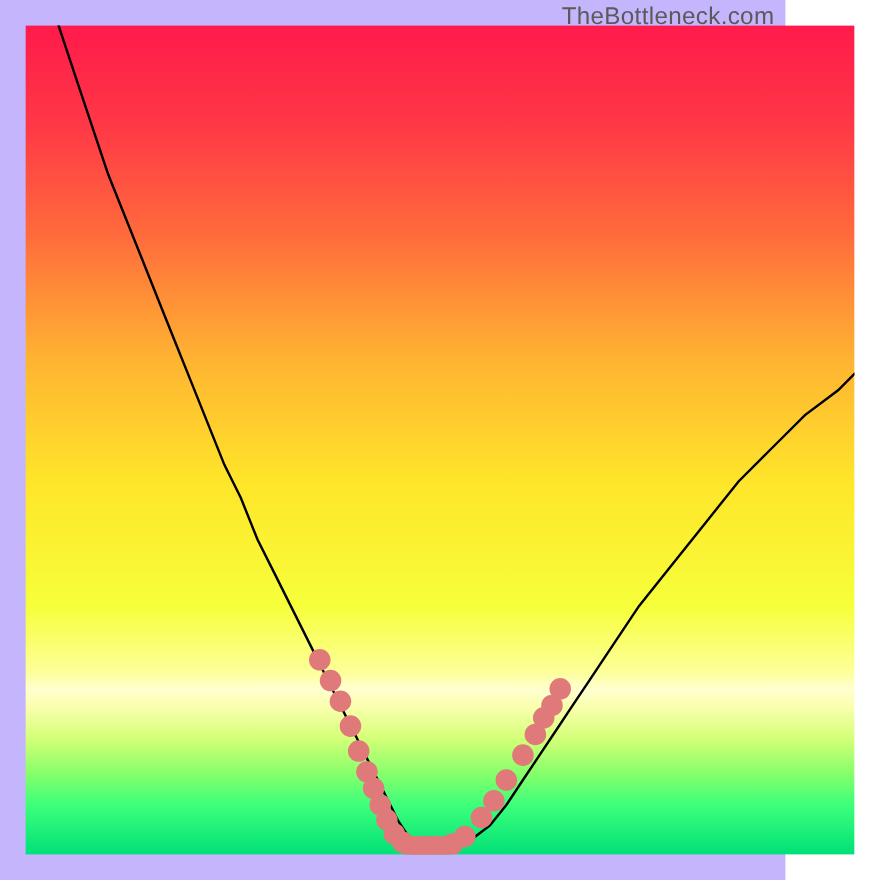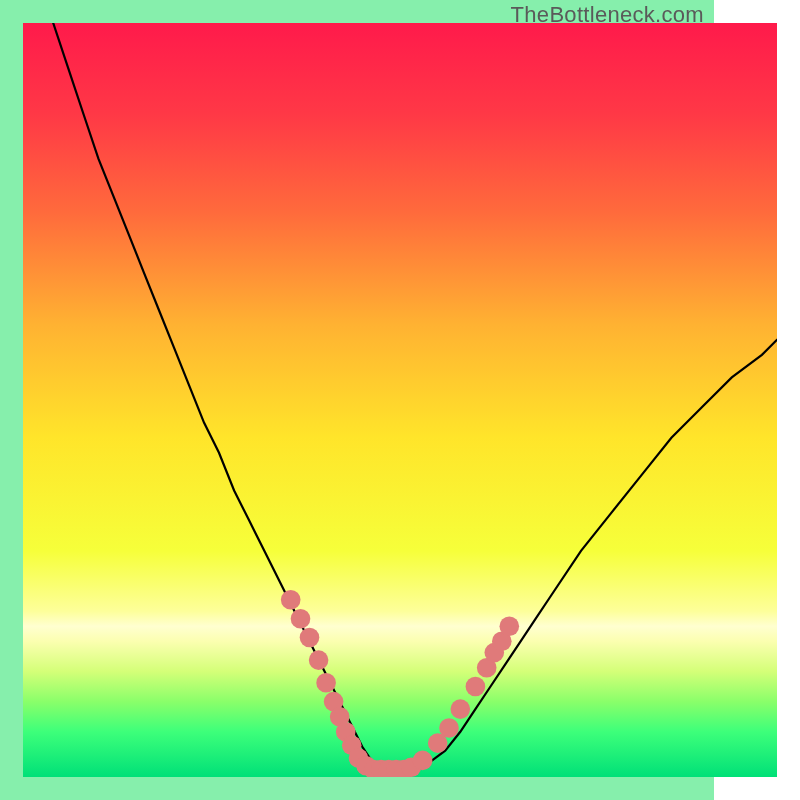--- a/index.html
+++ b/index.html
@@ -6,21 +6,21 @@
     margin: 0;
     padding: 0;
     width: 800px;
     height: 800px;
     overflow: hidden;
     font-family: Arial, Helvetica, sans-serif;
   }
   .frame {
     width: 714px;
     height: 800px;
-    background: #86efac;
+    background: #c4b5fd;
     position: relative;
   }
   .plot-area {
     position: absolute;
     left: 23px;
     top: 23px;
     width: 754px;
     height: 754px;
     overflow: hidden;
   }

